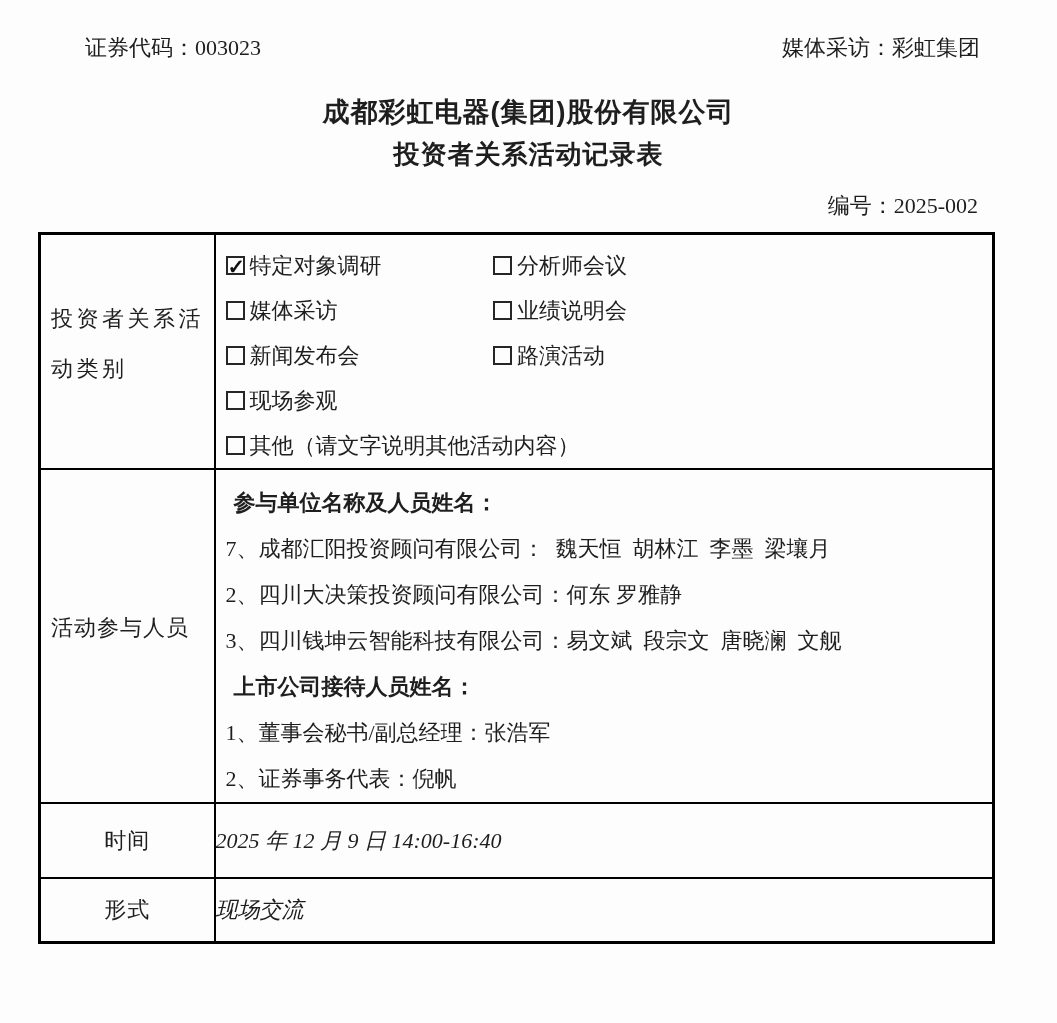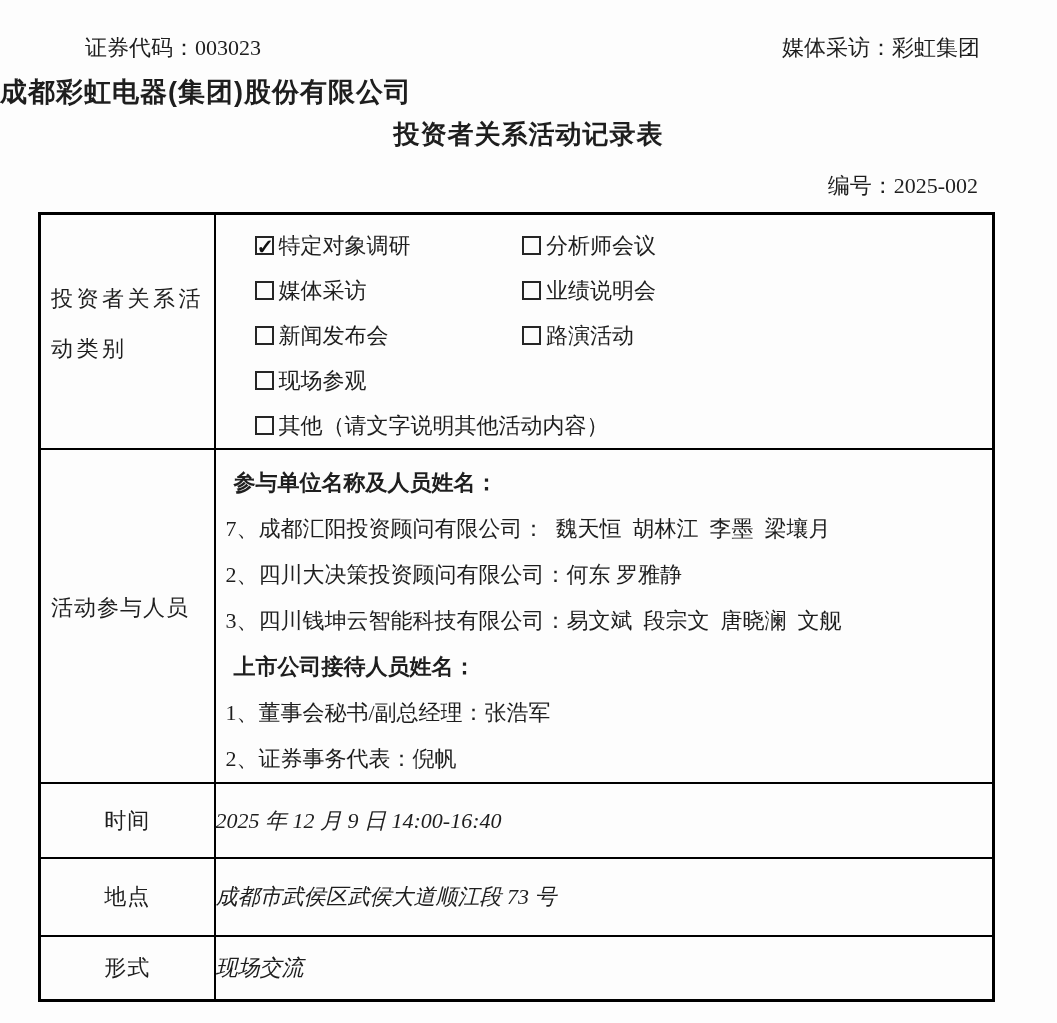--- a/index.html
+++ b/index.html
@@ -12,22 +12,22 @@
   }
   .page { width: 1057px; height: 1023px; position: relative; }
 
   .meta-row {
     display: flex; justify-content: space-between;
     padding: 34px 77px 0 85px;
     font-size: 22px; line-height: 28px;
   }
 
   .company-title {
-    margin-top: 13px;
-    text-align: left;
+    margin-top: 33px;
+    text-align: center;
     font-family: "Liberation Sans", "DejaVu Sans", sans-serif;
     font-size: 27px; font-weight: 700; letter-spacing: 1px;
     line-height: 34px;
   }
   .doc-title {
     margin-top: 9px;
     text-align: center;
     font-family: "Liberation Sans", "DejaVu Sans", sans-serif;
     font-size: 26px; font-weight: 700; letter-spacing: 1px;
     line-height: 33px;
@@ -49,21 +49,21 @@
   td { border: 2px solid #000; vertical-align: middle; font-size: 22px; }
   col.label-col { width: 175px; }
 
   .label-cell { padding: 0 8px 16px 10px; line-height: 50px; }
   .label-justify { letter-spacing: 3.5px; }
   .label-loose  { letter-spacing: 1px; }
   .label-center { text-align: center; letter-spacing: 1px; padding: 0 4px; }
 
   .cell-activity { height: 234px; padding: 8px 6px 0 10px; }
   .cb-line { line-height: 45px; white-space: nowrap; }
-  .cb-item-first { display: inline-block; min-width: 262px; margin-left: 29px; }
+  .cb-item-first { display: inline-block; min-width: 262px; }
   .cb {
     display: inline-block; width: 19px; height: 19px;
     border: 2px solid #262626;
     margin-right: 5px; vertical-align: -2px;
     position: relative; background: #fdfdfd;
   }
   .cb.checked::after {
     content: "\2713";
     position: absolute; left: 0px; top: -16px;
     font-size: 21px; font-weight: 700; color: #111;
@@ -140,24 +140,20 @@
         <div class="p-line">1、董事会秘书/副总经理：张浩军</div>
         <div class="p-line">2、证券事务代表：倪帆</div>
       </td>
     </tr>
 
     <tr>
       <td class="label-cell label-center">时间</td>
       <td class="cell-time value-cell">2025 年 12 月 9 日 14:00-16:40</td>
     </tr>
 
-    <tr>
-      <td class="label-cell label-center">地点</td>
-      <td class="cell-location value-cell">成都市武侯区武侯大道顺江段 73 号</td>
-    </tr>
 
     <tr>
       <td class="label-cell label-center">形式</td>
       <td class="cell-format value-cell">现场交流</td>
     </tr>
   </tbody>
     </table>
 
 </div>
 

